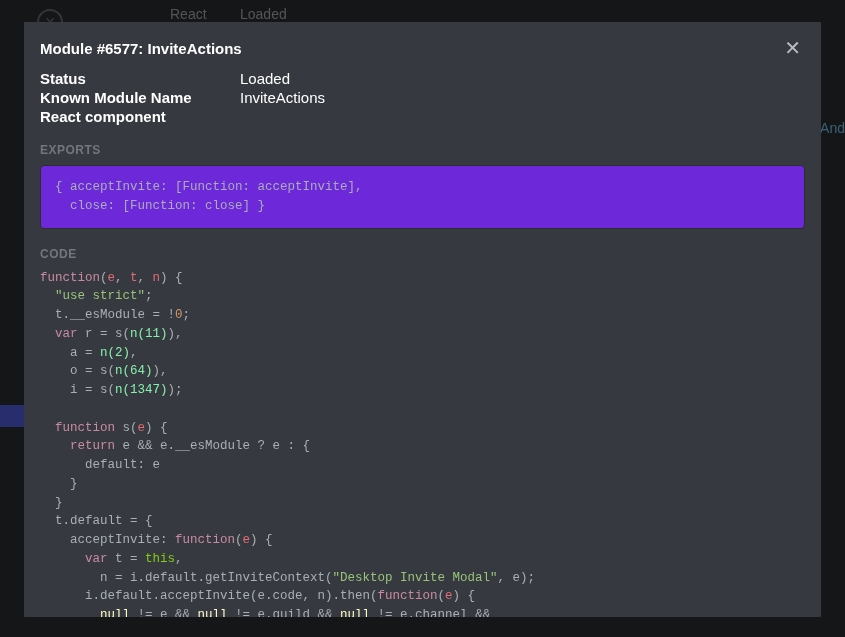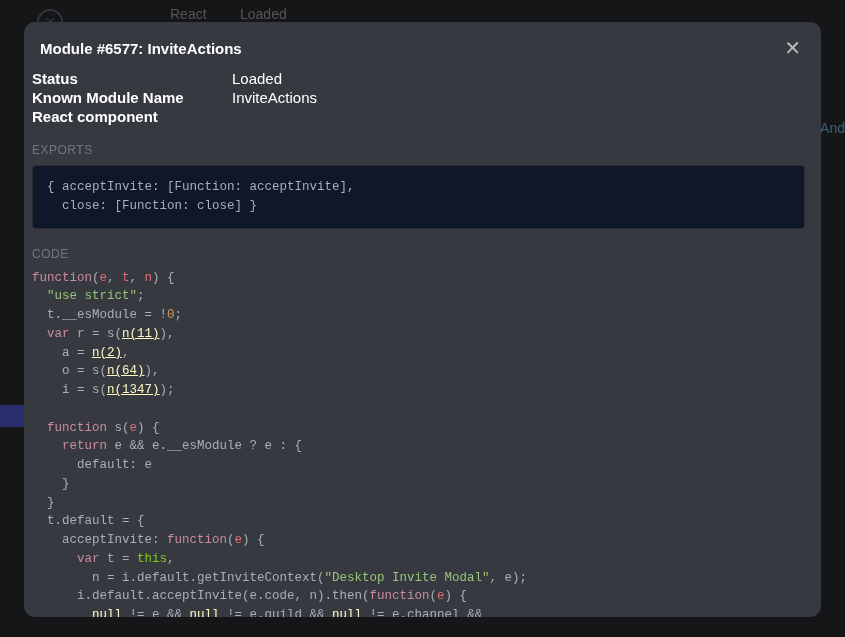--- a/index.html
+++ b/index.html
@@ -71,21 +71,21 @@
       background: rgba(0,0,0,0.55);
     }
 
     .modal {
       position: absolute;
       top: 22px;
       left: 24px;
       width: 797px;
       height: 595px;
       background: #36393f;
-      border-radius: 11px;
+      border-radius: 1px;
       display: flex;
       flex-direction: column;
       overflow: hidden;
     }
     .modal-header {
       padding: 14px 16px 10px 16px;
       display: flex;
       justify-content: space-between;
       align-items: center;
     }
@@ -97,21 +97,21 @@
     .close-btn {
       color: #b9bbbe;
       font-size: 20px;
       cursor: pointer;
       background: none;
       border: none;
       padding: 0 4px;
     }
     .modal-content {
       flex: 1;
-      padding: 0 16px 10px 8px;
+      padding: 0 16px 10px 16px;
       overflow-y: auto;
     }
     .modal-content::-webkit-scrollbar {
       width: 8px;
     }
     .modal-content::-webkit-scrollbar-track {
       background: #2e3338;
     }
     .modal-content::-webkit-scrollbar-thumb {
       background: #202225;
@@ -129,47 +129,47 @@
       font-weight: 700;
       font-size: 15px;
     }
     .meta-value {
       color: #ffffff;
       font-size: 15px;
     }
 
     .section-header {
       color: #72767d;
-      font-weight: 400;
+      font-weight: 700;
       font-size: 12px;
       letter-spacing: 0.5px;
       text-transform: uppercase;
       margin: 10px 0 8px 0;
     }
 
     .code-box {
       border: 1px solid #2b2d31;
       border-radius: 4px;
       padding: 12px 14px;
       font-family: Consolas, Monaco, "Courier New", monospace;
       font-size: 12.5px;
       line-height: 1.5;
       color: #a9afb6;
-      background: #0f172a;
+      background: #6d28d9;
       white-space: pre;
       overflow-x: auto;
       margin-bottom: 18px;
     }
 
     
     .kw { color: #c98ba3; }      
     .param { color: #e06c75; }   
     .str { color: #98c379; }     
     .num { color: #d19a66; }     
-    .link { color: #fef9c3; text-decoration: underline; } 
+    .link { color: #86efac; } 
     .thiskw { color: #84cc16; }
     .nullkw { color: #fef9c3; }
 
     .code-main { 
       font-family: Consolas, Monaco, "Courier New", monospace;
       font-size: 12.5px;
       line-height: 1.5;
       white-space: pre;
       color: #a9afb6;
     }

